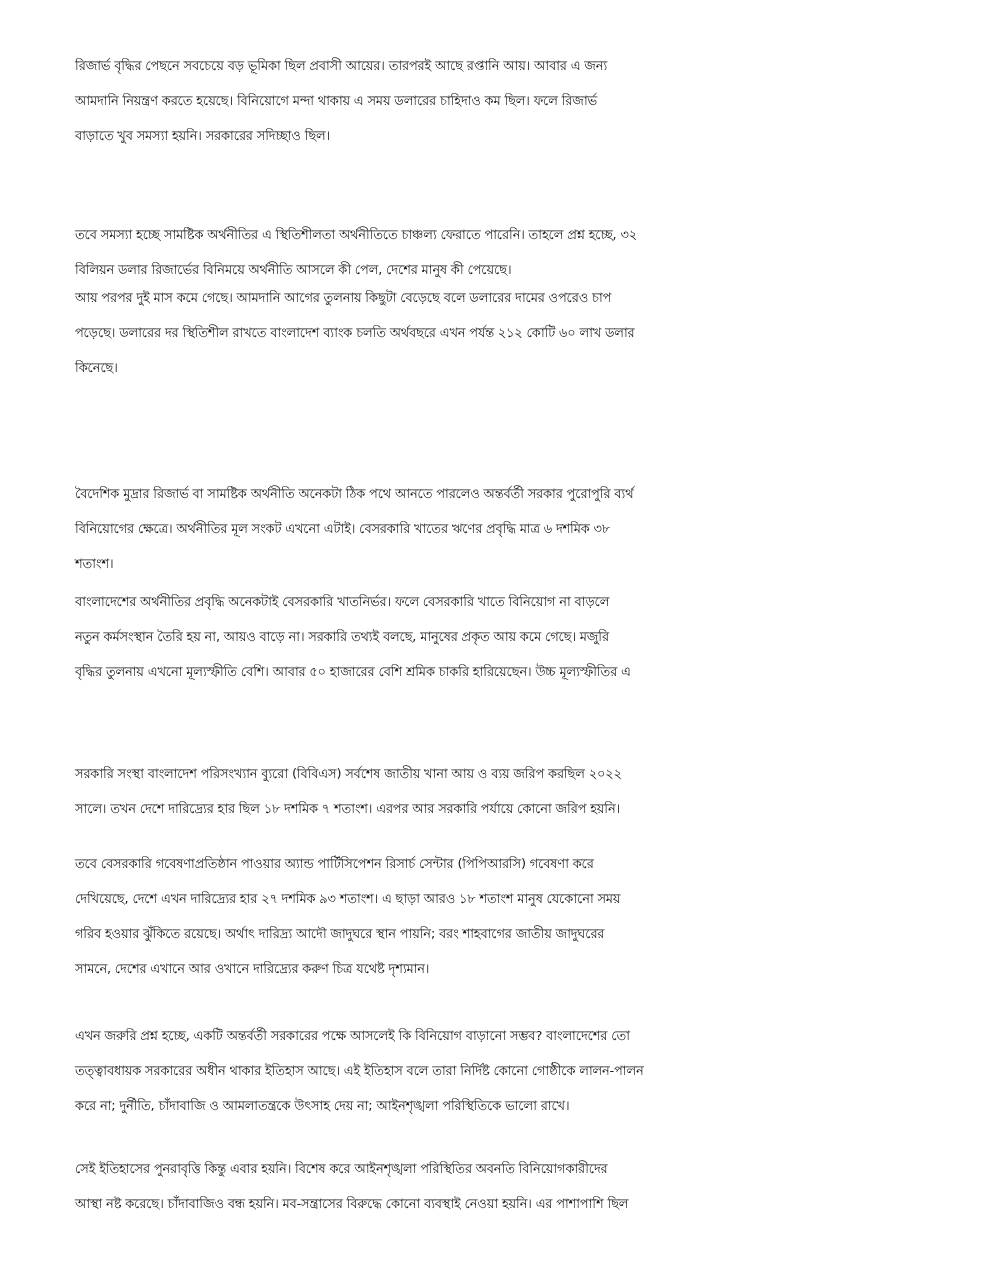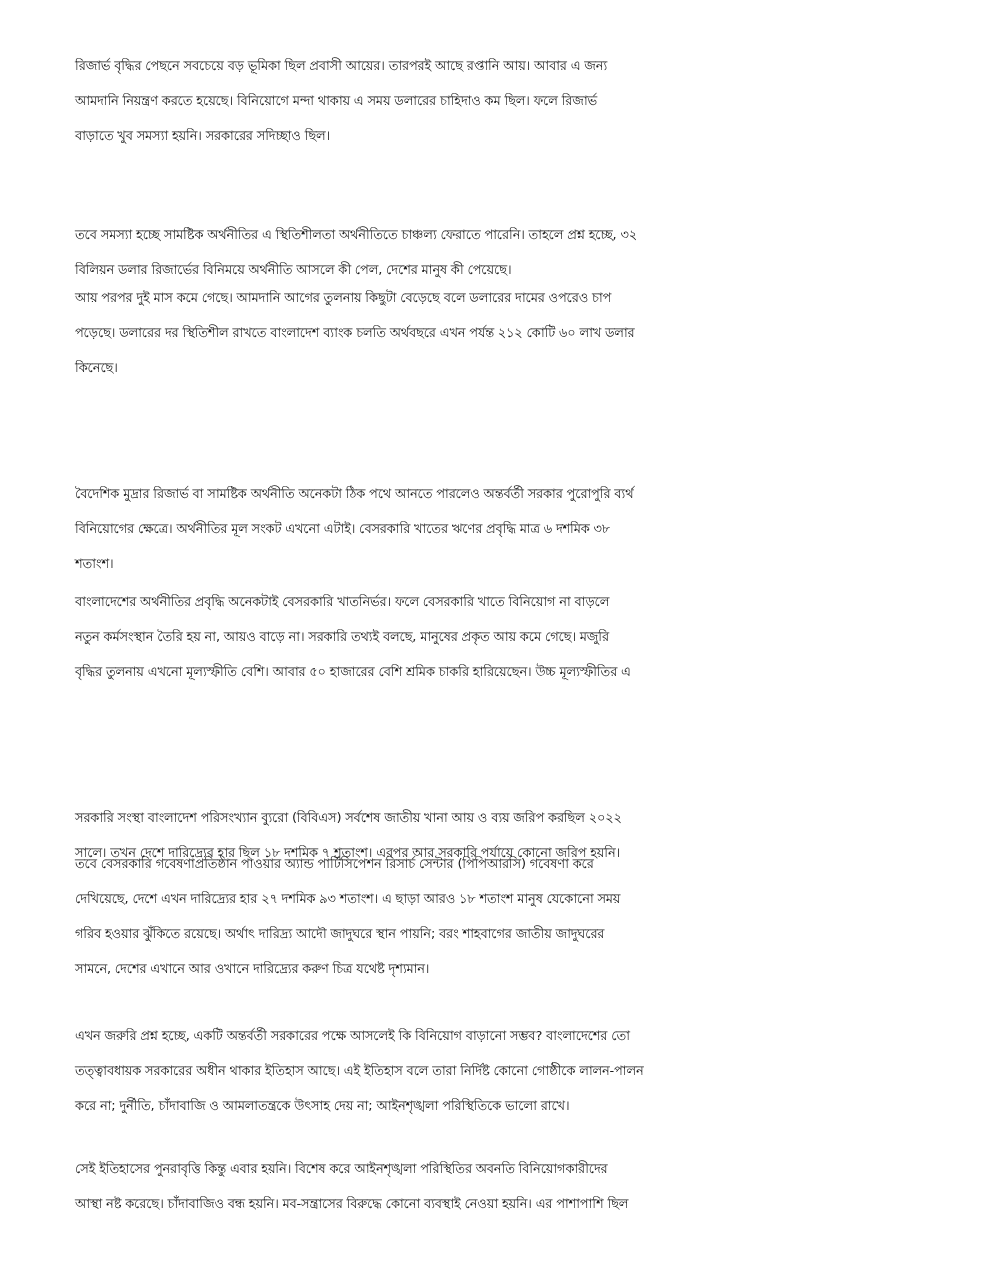--- a/index.html
+++ b/index.html
@@ -63,21 +63,21 @@
     <span class="line">বিনিয়োগের ক্ষেত্রে। অর্থনীতির মূল সংকট এখনো এটাই। বেসরকারি খাতের ঋণের প্রবৃদ্ধি মাত্র ৬ দশমিক ৩৮</span>
     <span class="line">শতাংশ।</span>
   </div>
 
   <div class="para" style="top:536px;">
     <span class="line">বাংলাদেশের অর্থনীতির প্রবৃদ্ধি অনেকটাই বেসরকারি খাতনির্ভর। ফলে বেসরকারি খাতে বিনিয়োগ না বাড়লে</span>
     <span class="line">নতুন কর্মসংস্থান তৈরি হয় না, আয়ও বাড়ে না। সরকারি তথ্যই বলছে, মানুষের প্রকৃত আয় কমে গেছে। মজুরি</span>
     <span class="line">বৃদ্ধির তুলনায় এখনো মূল্যস্ফীতি বেশি। আবার ৫০ হাজারের বেশি শ্রমিক চাকরি হারিয়েছেন। উচ্চ মূল্যস্ফীতির এ</span>
   </div>
 
-  <div class="para" style="top:708px;margin-top:44px;">
+  <div class="para" style="top:708px;">
     <span class="line">সরকারি সংস্থা বাংলাদেশ পরিসংখ্যান ব্যুরো (বিবিএস) সর্বশেষ জাতীয় খানা আয় ও ব্যয় জরিপ করছিল ২০২২</span>
     <span class="line">সালে। তখন দেশে দারিদ্র্যের হার ছিল ১৮ দশমিক ৭ শতাংশ। এরপর আর সরকারি পর্যায়ে কোনো জরিপ হয়নি।</span>
   </div>
 
   <div class="para" style="top:798px;">
     <span class="line">তবে বেসরকারি গবেষণাপ্রতিষ্ঠান পাওয়ার অ্যান্ড পার্টিসিপেশন রিসার্চ সেন্টার (পিপিআরসি) গবেষণা করে</span>
     <span class="line">দেখিয়েছে, দেশে এখন দারিদ্র্যের হার ২৭ দশমিক ৯৩ শতাংশ। এ ছাড়া আরও ১৮ শতাংশ মানুষ যেকোনো সময়</span>
     <span class="line">গরিব হওয়ার ঝুঁকিতে রয়েছে। অর্থাৎ দারিদ্র্য আদৌ জাদুঘরে স্থান পায়নি; বরং শাহবাগের জাতীয় জাদুঘরের</span>
     <span class="line">সামনে, দেশের এখানে আর ওখানে দারিদ্র্যের করুণ চিত্র যথেষ্ট দৃশ্যমান।</span>
   </div>

